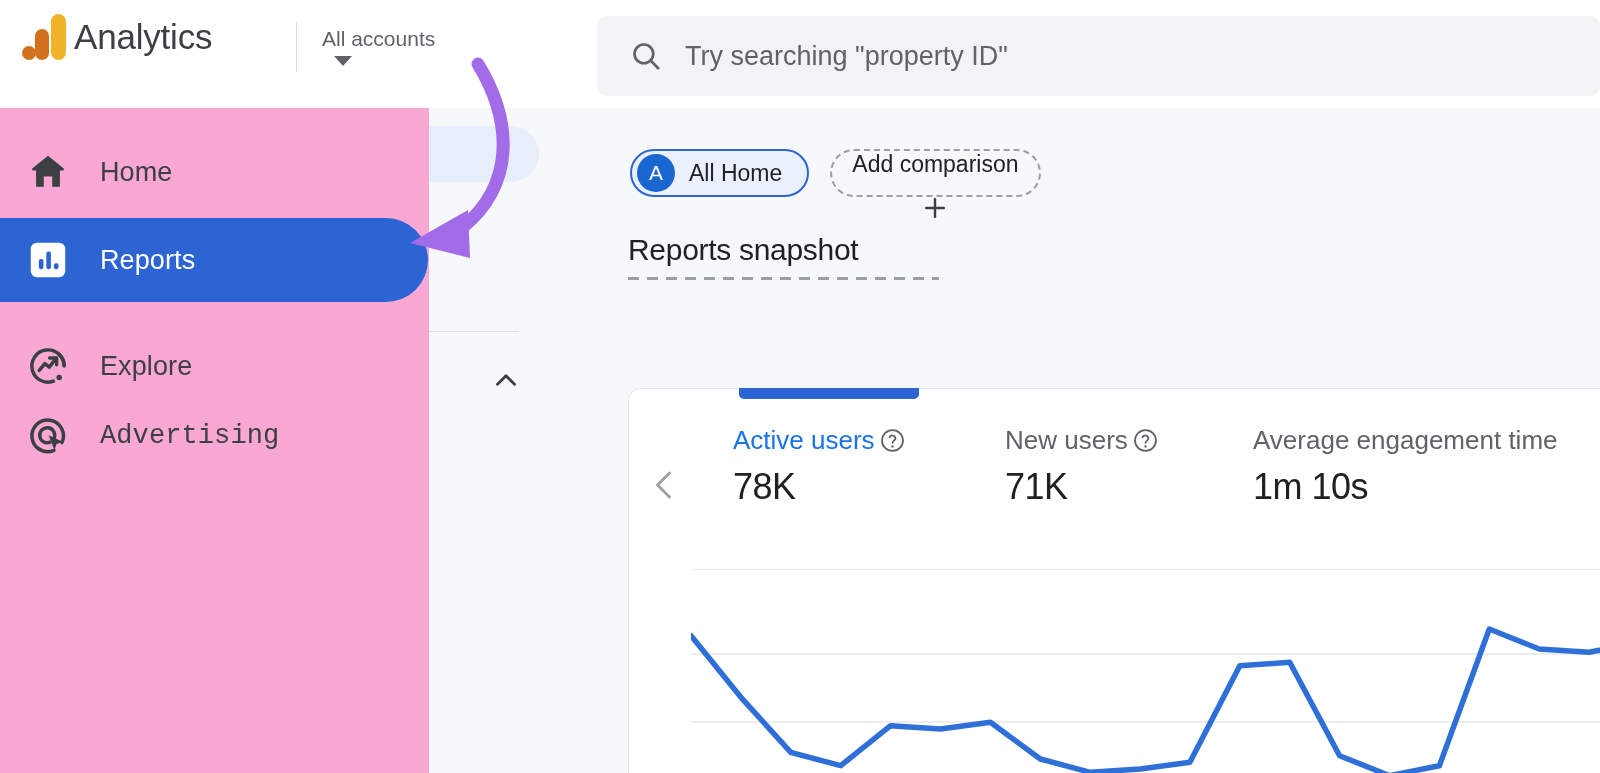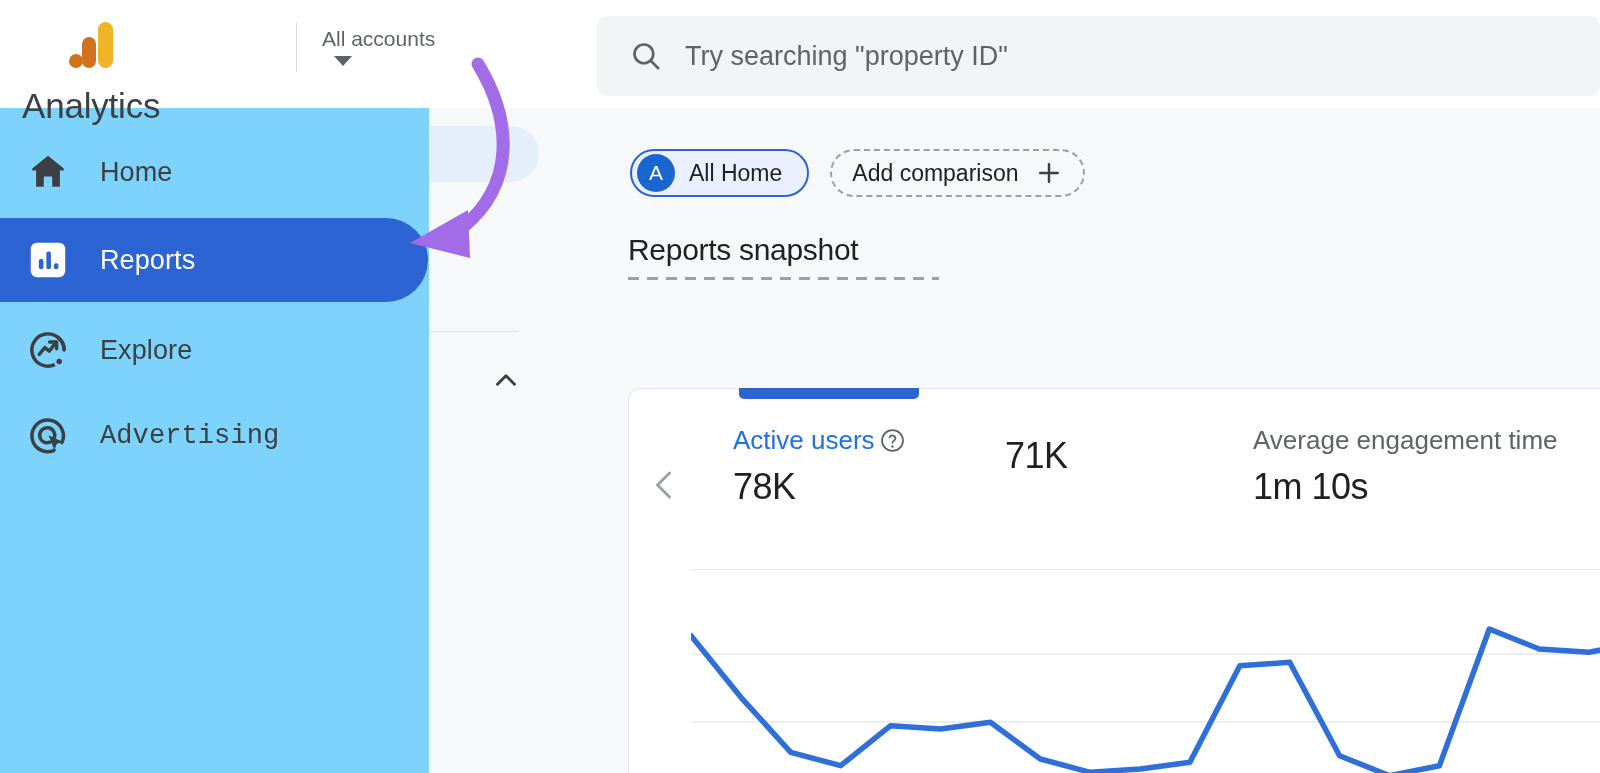--- a/index.html
+++ b/index.html
@@ -12,22 +12,22 @@
     -webkit-font-smoothing:antialiased;
   }
   #app { position:relative; width:1600px; height:773px; }
 
   
   .topbar {
     position:absolute; left:0; top:0; width:1600px; height:108px;
     background:#ffffff; z-index:30;
   }
   .brand {
-    position:absolute; left:22px; top:20px;
-    display:flex; align-items:center; gap:20px;flex-direction:column;
+    position:absolute; left:22px; top:12px;
+    display:flex; align-items:center; gap:8px;
   }
   .ga-logo { width:44px; height:48px; position:relative; flex:none; }
   .ga-bar-tall {
     position:absolute; right:0; top:2px; width:15px; height:46px;
     border-radius:7.5px; background:#F0B429;
   }
   .ga-bar-mid {
     position:absolute; left:13px; top:17px; width:14px; height:31px;
     border-radius:7px; background:#D3721D;
   }
@@ -66,41 +66,41 @@
   .search-glyph { width:34px; height:34px; flex:none; color:#5f6368; }
   .search-ph { font-size:27px; color:#5f6368; white-space:nowrap; }
   .topbar-rule {
     position:absolute; left:0; top:107px; width:1600px; height:1px;
     background:#e3e4e8; z-index:29;
   }
 
   
   .leftnav {
     position:absolute; left:0; top:108px; width:429px; height:665px;
-    background:#7dd3fc; z-index:22;
+    background:#f9a8d4; z-index:22;
   }
   .nav-item {
     position:absolute; left:0; width:429px; height:84px;
     display:flex; align-items:center; gap:30px;
     padding-left:26px; cursor:pointer;
   }
   .nav-item .nav-ico { width:44px; height:44px; flex:none; color:#3c4043; }
   .nav-item .nav-txt {
     font-size:27px; color:#3c4043; white-space:nowrap; letter-spacing:0.1px;
   }
   .nav-item.active {
     background:#2d64d4;
     border-top-right-radius:42px; border-bottom-right-radius:42px;
     width:428px;
   }
   .nav-item.active .nav-txt { color:#ffffff; }
   .nav-item.active .nav-ico { color:#ffffff; }
   #nav-home     { top:22px; }
   #nav-reports  { top:110px; }
-  #nav-explore  { top:200px; }
+  #nav-explore  { top:216px; }
   #nav-advert   { top:286px;font-family:Liberation Mono, monospace; }
 
   
   .subpanel {
     position:absolute; left:429px; top:108px; width:188px; height:665px;
     background:#f7f8fa; z-index:10; overflow:hidden;
   }
   .subpanel-pill {
     position:absolute; left:-40px; top:18px; width:150px; height:56px;
     background:#e6edfb; border-radius:28px;
@@ -131,21 +131,21 @@
   .chip-avatar {
     width:38px; height:38px; border-radius:50%;
     background:#1a66d0; color:#ffffff;
     display:flex; align-items:center; justify-content:center;
     font-size:21px; font-weight:500; flex:none;
   }
   .chip-users-label { font-size:23px; color:#202124; white-space:nowrap; }
   .chip-add {
     height:48px; border:2px dashed #9aa0a6; border-radius:24px;
     background:transparent; display:flex; align-items:center;
-    padding:0 20px; gap:16px; cursor:pointer;
+    padding:0 20px; gap:16px; cursor:pointer;flex-direction:column;
   }
   .chip-add-label { font-size:23px; color:#202124; white-space:nowrap; }
   .chip-plus { width:28px; height:28px; color:#3c4043; flex:none; }
 
   .page-title-wrap { position:absolute; left:11px; top:125px; }
   .page-title {
     font-size:30px; color:#202124; font-weight:400;
     letter-spacing:-0.3px; line-height:1.15; white-space:nowrap;
   }
   .page-title-underline {
@@ -279,20 +279,28 @@
             <svg class="metric-help" viewBox="0 0 24 24" fill="none">
               <circle cx="12" cy="12" r="9.3" stroke="currentColor" stroke-width="1.6"></circle>
               <path d="M9.4 9.2a2.7 2.7 0 0 1 5.2 1c0 1.8-2.6 2.1-2.6 3.9" stroke="currentColor" stroke-width="1.6" stroke-linecap="round" fill="none"></path>
               <circle cx="12" cy="17.3" r="1.05" fill="currentColor"></circle>
             </svg>
           </div>
           <div class="metric-value">78K</div>
         </div>
 
         <div class="metric" id="m-new">
+          <div class="metric-head">
+            <span class="metric-label">New users</span>
+            <svg class="metric-help" viewBox="0 0 24 24" fill="none">
+              <circle cx="12" cy="12" r="9.3" stroke="currentColor" stroke-width="1.6"></circle>
+              <path d="M9.4 9.2a2.7 2.7 0 0 1 5.2 1c0 1.8-2.6 2.1-2.6 3.9" stroke="currentColor" stroke-width="1.6" stroke-linecap="round" fill="none"></path>
+              <circle cx="12" cy="17.3" r="1.05" fill="currentColor"></circle>
+            </svg>
+          </div>
           <div class="metric-value">71K</div>
         </div>
 
         <div class="metric" id="m-aet">
           <div class="metric-head">
             <span class="metric-label">Average engagement time</span>
           </div>
           <div class="metric-value">1m 10s</div>
         </div>
 

